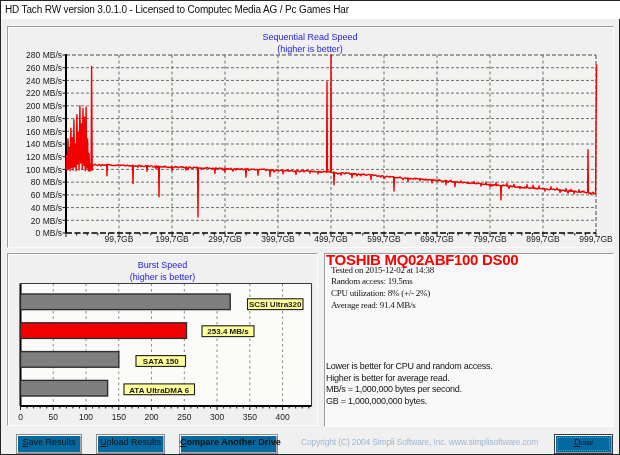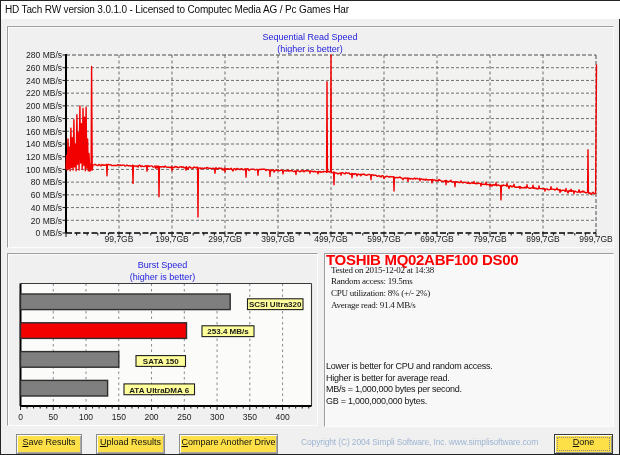--- a/index.html
+++ b/index.html
@@ -22,24 +22,24 @@
   .gv { stroke:#6f6f6f; stroke-dasharray:3 2.5; stroke-width:1; }
   .g2 { stroke:#8a8a8a; stroke-dasharray:2.5 3; stroke-width:1; }
   .bdash { stroke:#4a4a4a; stroke-dasharray:4 2; stroke-width:1; }
   .ax { stroke:#000; stroke-width:2; }
   .ax1 { stroke:#161616; stroke-width:1; }
   .axd { stroke:#000; stroke-width:1.5; stroke-dasharray:6 2.5; }
   #info { font-size:9px; letter-spacing:-0.25px; color:#151515; }
   #info .hd { position:absolute; left:326px; top:255px; color:#fb0000; font-weight:bold; font-size:15px; letter-spacing:-0.3px; line-height:9.5px; }
   #info .b1 { position:absolute; left:331px; top:264.9px; line-height:11.6px;font-family:Liberation Serif, serif; }
   #info .b2 { position:absolute; left:326px; top:317.3px; line-height:11.5px;margin-top:44px; }
-  .btn { position:absolute; height:18px; background:#fde047; border:1px solid #8c8c8c;
+  .btn { position:absolute; height:18px; background:#0369a1; border:1px solid #8c8c8c;
          box-shadow: inset 1px 1px 0 #fcfcfc, inset -1px -1px 0 #a9a9a9;
          font-size:9px; text-align:center; line-height:15.5px; color:#111; white-space:nowrap; }
-  #done { border:1px solid #3a3a3a; box-shadow: inset 1px 1px 0 #fbfbfb, inset -1px -1px 0 #9a9a9a; }
+  #done { border:1px solid #3a3a3a; box-shadow: inset 1px 1px 0 #fbfbfb, inset -1px -1px 0 #9a9a9a; font-family: Liberation Serif, serif; }
   #done i { position:absolute; left:3px; top:3px; right:3px; bottom:3px;
             outline:1px dotted #8a8a8a; }
   #copyr { left:301px; top:437px; font-size:8.5px; letter-spacing:-0.15px; color:#9fb6d2; }
   u { text-decoration:underline; text-underline-offset:1px; }
 </style></head>
 <body>
   <div id="frame" class="abs"></div>
   <div id="p1" class="abs panel"></div>
   <div id="p2" class="abs panel"></div>
   <div id="p3" class="abs"></div>
@@ -259,14 +259,14 @@
 
   </svg>
   <div id="titlebar" class="abs">HD Tach RW version 3.0.1.0 - Licensed to Computec Media AG / Pc Games Har</div>
   <div id="info">
     <div class="hd">TOSHIB MQ02ABF100 DS00</div>
     <div class="b1">Tested on 2015-12-02 at 14:38<br>Random access: 19.5ms<br>CPU utilization: 8% (+/- 2%)<br>Average read: 91.4 MB/s</div>
     <div class="b2">Lower is better for CPU and random access.<br>Higher is better for average read.<br>MB/s = 1,000,000 bytes per second.<br>GB = 1,000,000,000 bytes.</div>
   </div>
   <div class="btn" style="left:16px; top:433.5px; width:64px;"><u>S</u>ave Results</div>
   <div class="btn" style="left:96px; top:433.5px; width:67px;"><u>U</u>pload Results</div>
-  <div class="btn" style="left:179px; top:433.5px; width:97px;"><u>C</u>ompare Another Drive</div>
+  <div class="btn" style="left:179px; top:433.5px; width:97px;font-weight:bold;"><u>C</u>ompare Another Drive</div>
   <div class="btn" id="done" style="left:554px; top:433.5px; width:57px;"><i></i><u>D</u>one</div>
   <div id="copyr" class="abs">Copyright (C) 2004 Simpli Software, Inc. www.simplisoftware.com</div>
 </body></html>

